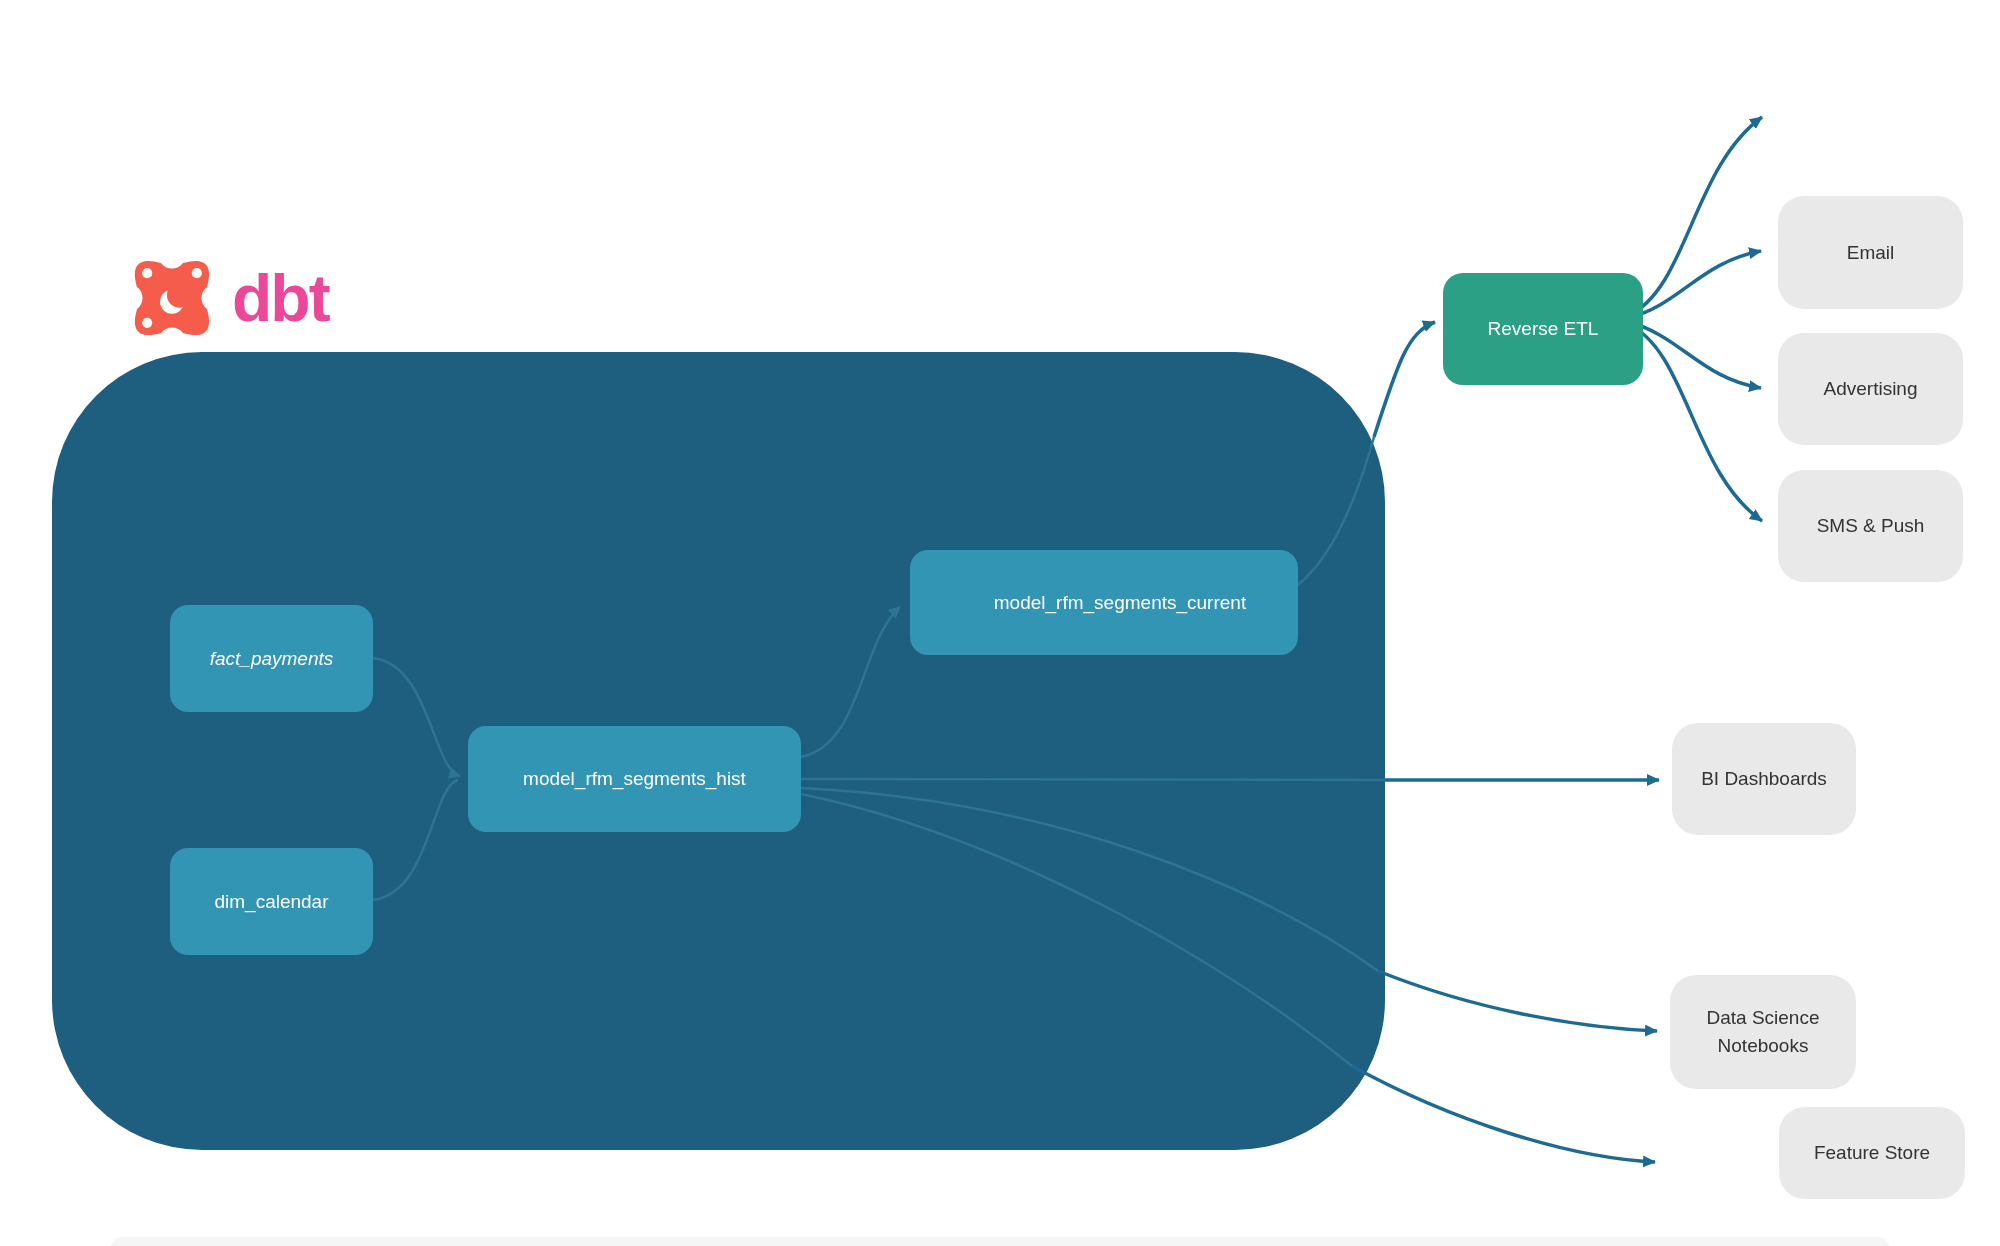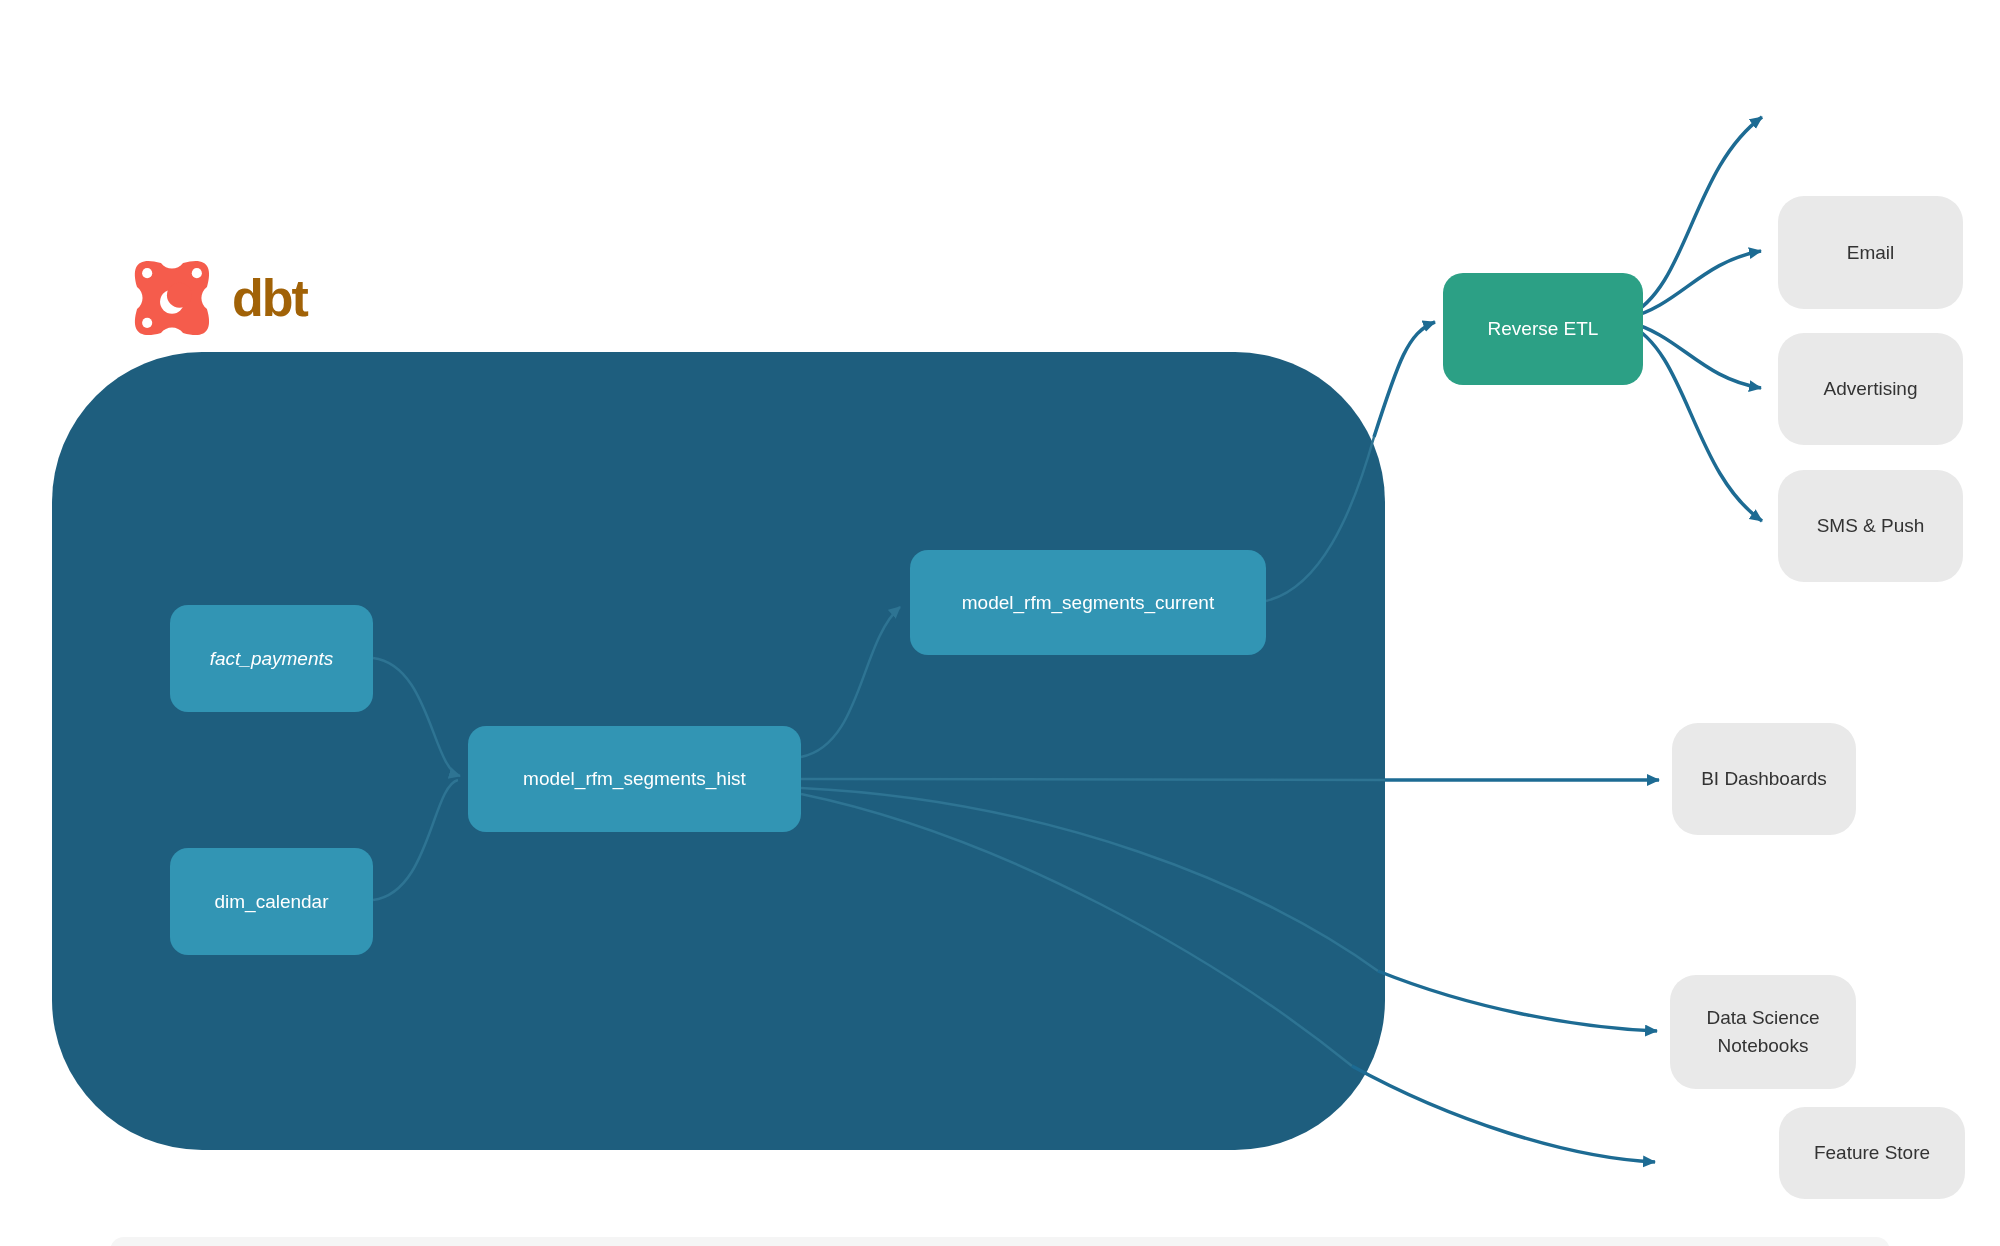--- a/index.html
+++ b/index.html
@@ -3,21 +3,21 @@
 <meta charset="utf-8">
 <style>
   html,body{margin:0;padding:0;background:#ffffff;}
   .stage{
     position:relative;width:2000px;height:1246px;overflow:hidden;
     font-family:"Liberation Sans","DejaVu Sans",sans-serif;background:#ffffff;
   }
   .abs{position:absolute;}
   
   .logo{left:126px;top:252px;display:flex;align-items:center;gap:14px;}
-  .logo-text{font-size:52px;font-weight:bold;color:#a16207;letter-spacing:-2px;line-height:1;}
+  .logo-text{font-size:66px;font-weight:bold;color:#ec4899;letter-spacing:-2px;line-height:1;}
   
   .container-box{
     left:52px;top:352px;width:1333px;height:798px;
     background:#1E5E7E;border-radius:150px;
   }
   
   .node{
     display:flex;align-items:center;justify-content:center;text-align:center;
     background:#3295B4;color:#ffffff;font-size:19px;border-radius:18px;
   }
@@ -90,21 +90,21 @@
       <path d="M1352,1066 C1450,1120 1568,1158 1655,1162" marker-end="url(#ah-out)"></path>
     </g>
   </svg>
 
   <div class="abs node" style="left:170px;top:605px;width:203px;height:107px;font-style:italic;">fact_payments</div>
 
   <div class="abs node" style="left:170px;top:848px;width:203px;height:107px;">dim_calendar</div>
 
   <div class="abs node" style="left:468px;top:726px;width:333px;height:106px;">model_rfm_segments_hist</div>
 
-  <div class="abs node" style="left:910px;top:550px;width:356px;height:105px;">model_rfm_segments_current</div>
+  <div class="abs node" style="left:910px;top:550px;width:356px;height:105px;padding-left:32px;">model_rfm_segments_current</div>
 
   <div class="abs retl" style="left:1443px;top:273px;width:200px;height:112px;">Reverse ETL</div>
 
 
   <div class="abs dest" style="left:1778px;top:196px;width:185px;height:113px;">Email</div>
 
   <div class="abs dest" style="left:1778px;top:333px;width:185px;height:112px;">Advertising</div>
 
   <div class="abs dest" style="left:1778px;top:470px;width:185px;height:112px;">SMS &amp; Push</div>
 

